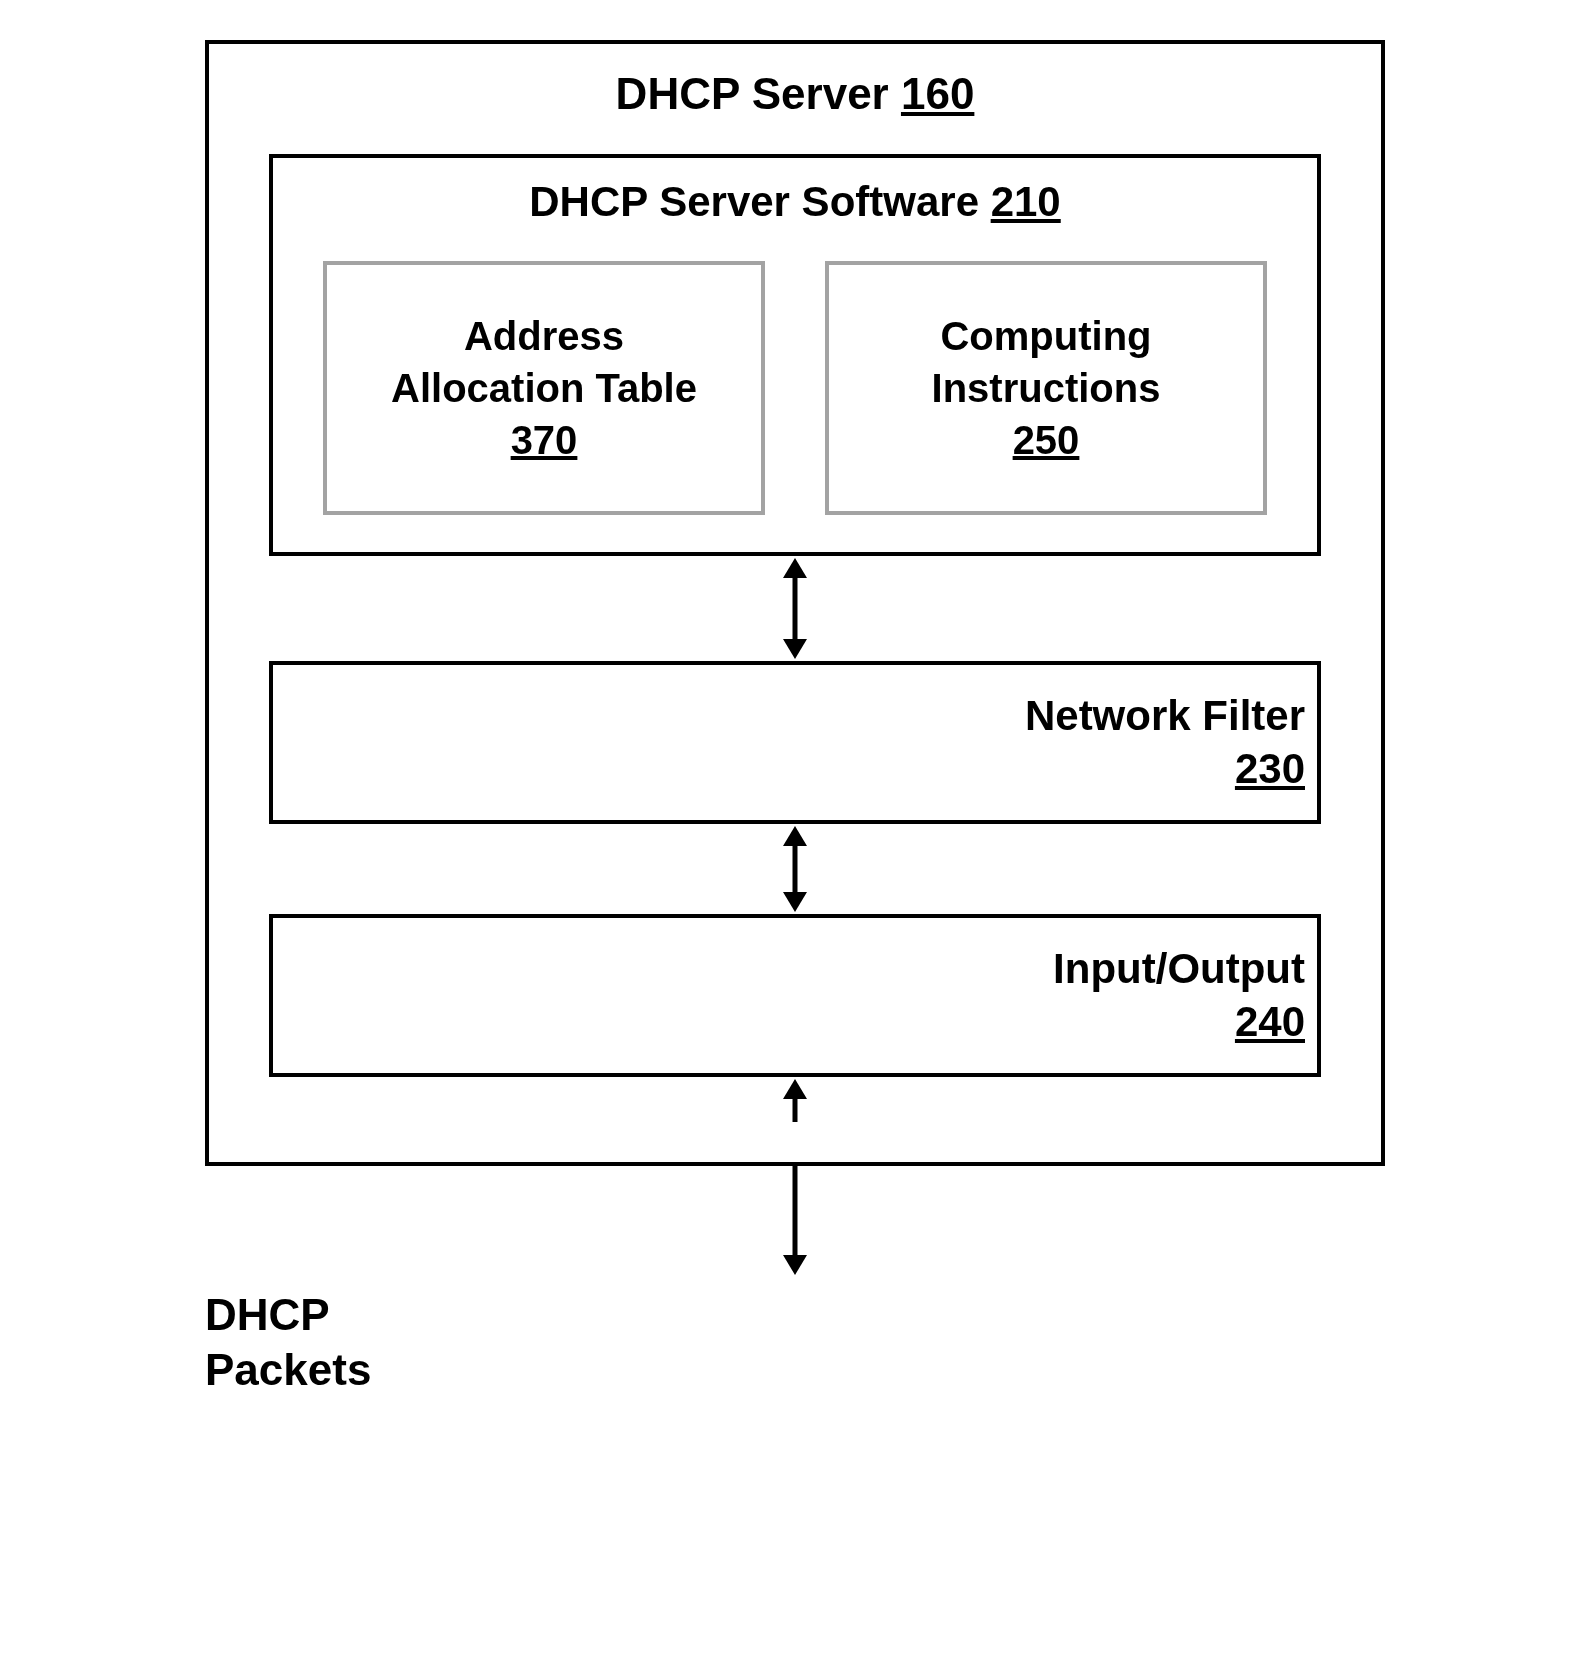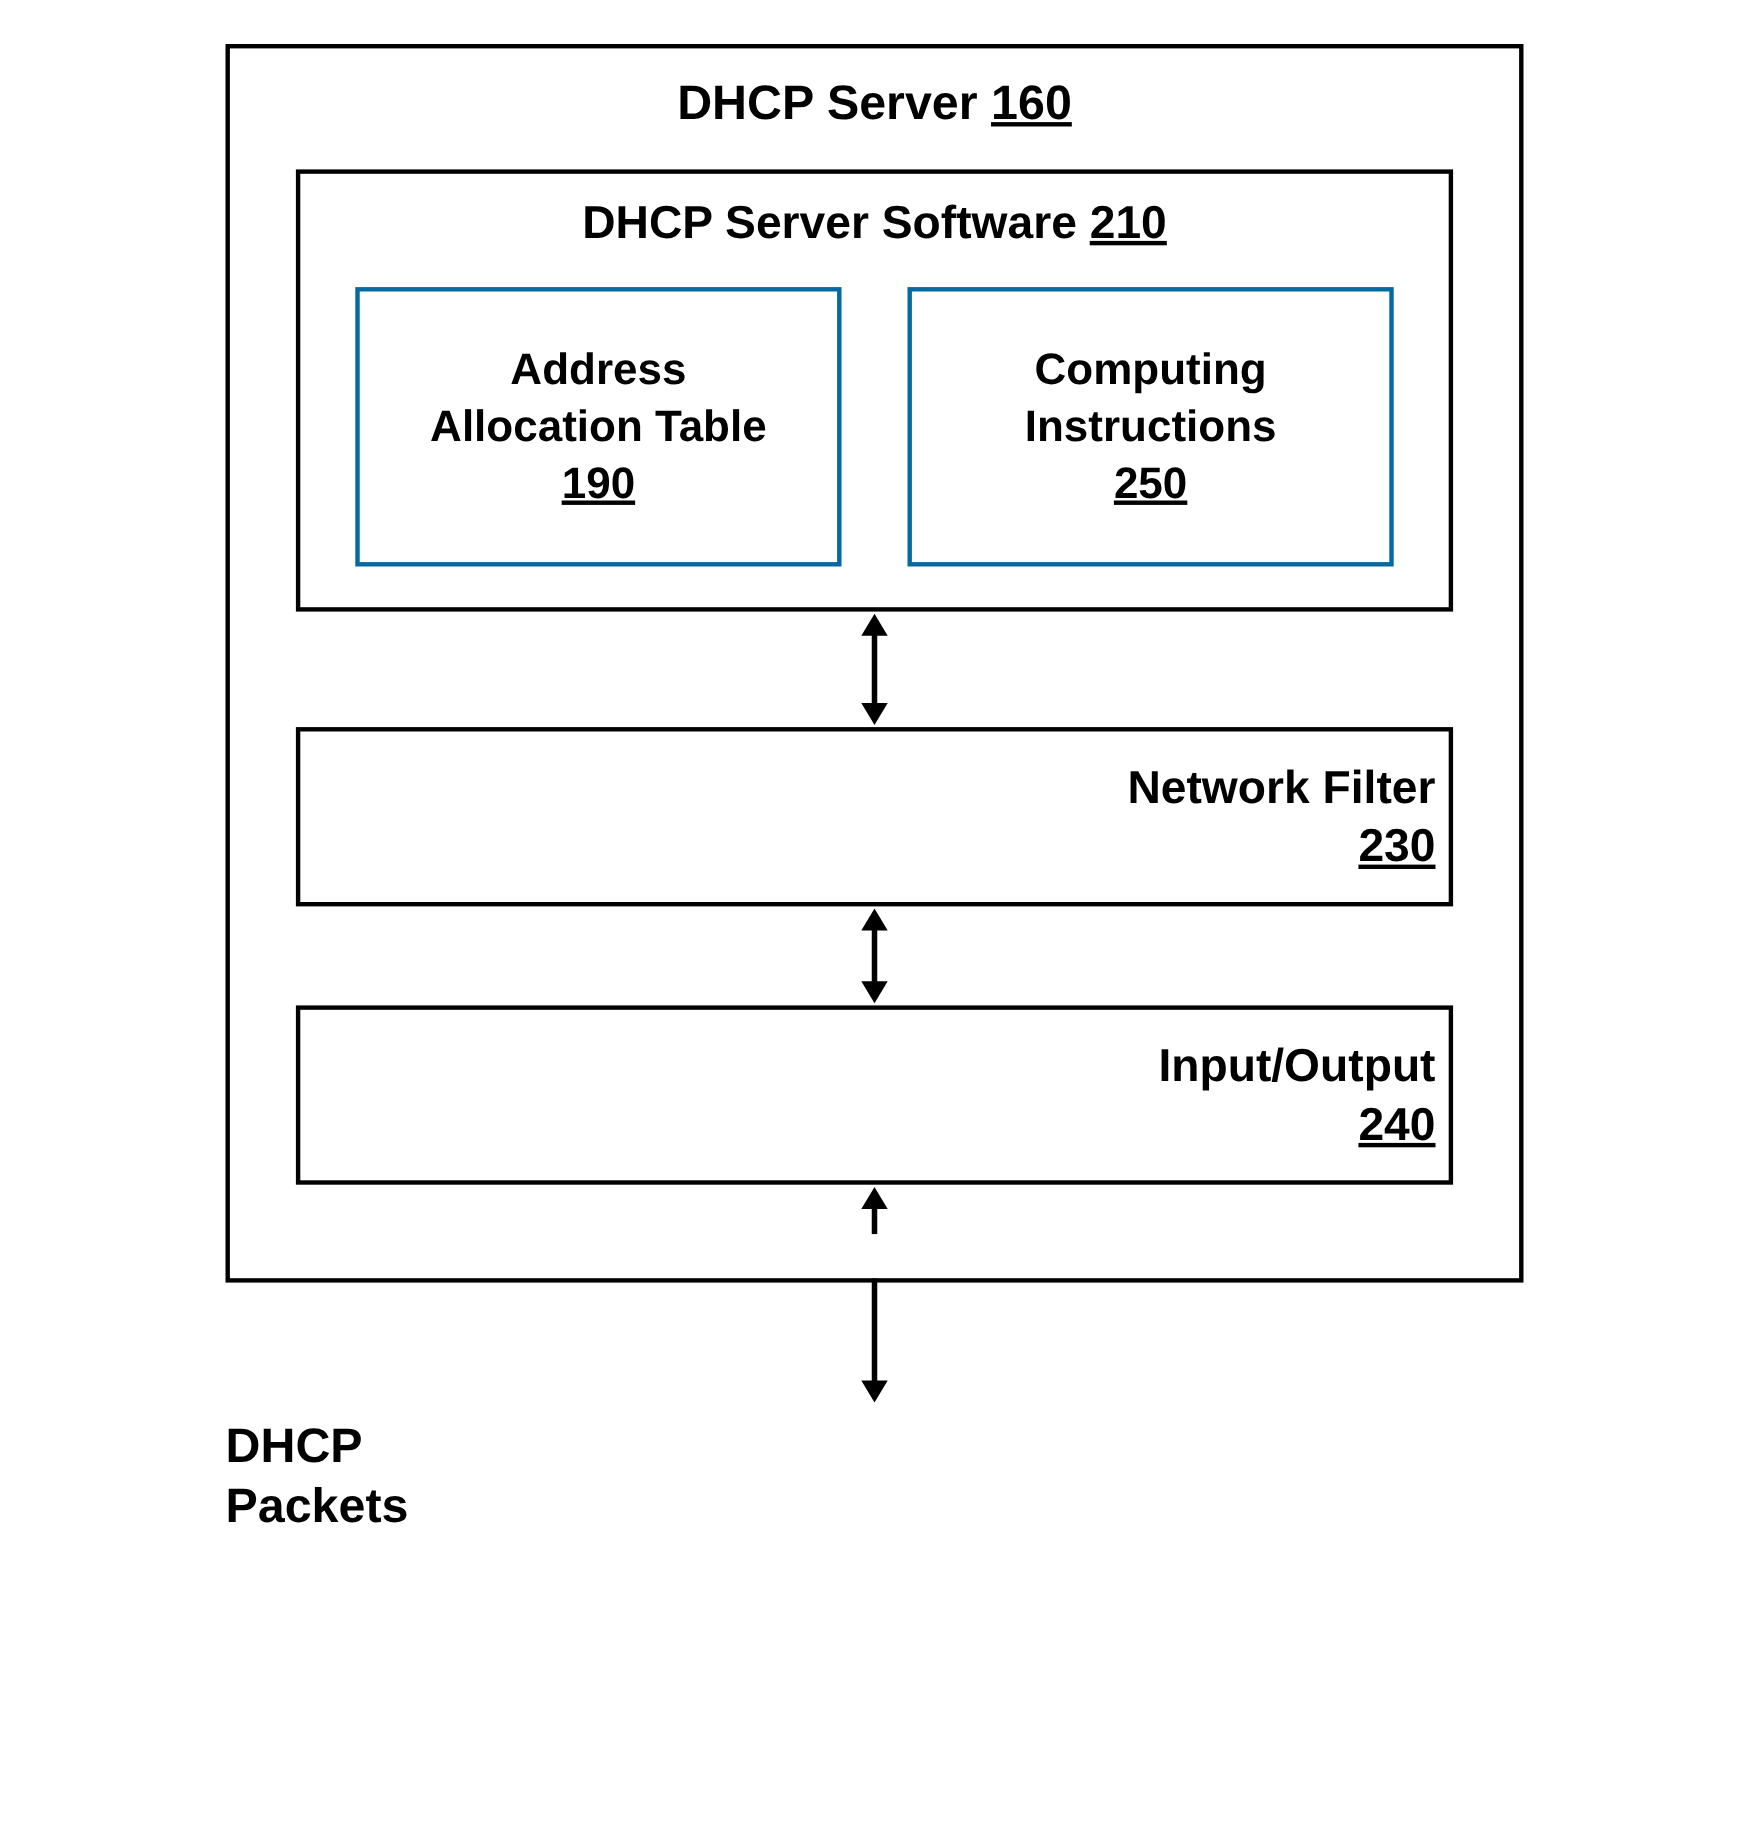--- a/index.html
+++ b/index.html
@@ -40,21 +40,21 @@
     padding: 20px 0 35px 0;
     text-align: center;
   }
   .inner-row {
     display: flex;
     justify-content: space-between;
     gap: 60px;
   }
   .inner-box {
     flex: 1;
-    border: 4px solid #0369a1;
+    border: 4px solid #a3a3a3;
     text-align: center;
     font-size: 40px;
     font-weight: bold;
     padding: 45px 20px;
     line-height: 1.3;
   }
   .mid-box {
     border: 4px solid #000;
     text-align: right;
     font-size: 42px;
@@ -90,21 +90,21 @@
     </div>
 
     <div class="box software-box">
       <div class="software-title">
         <span>DHCP Server Software </span><span class="underline">210</span>
       </div>
       <div class="inner-row">
         <div class="inner-box">
           <div>Address</div>
           <div>Allocation Table</div>
-          <div class="underline">190</div>
+          <div class="underline">370</div>
         </div>
         <div class="inner-box">
           <div>Computing</div>
           <div>Instructions</div>
           <div class="underline">250</div>
         </div>
       </div>
     </div>
 
     <div class="arrow-wrap">

